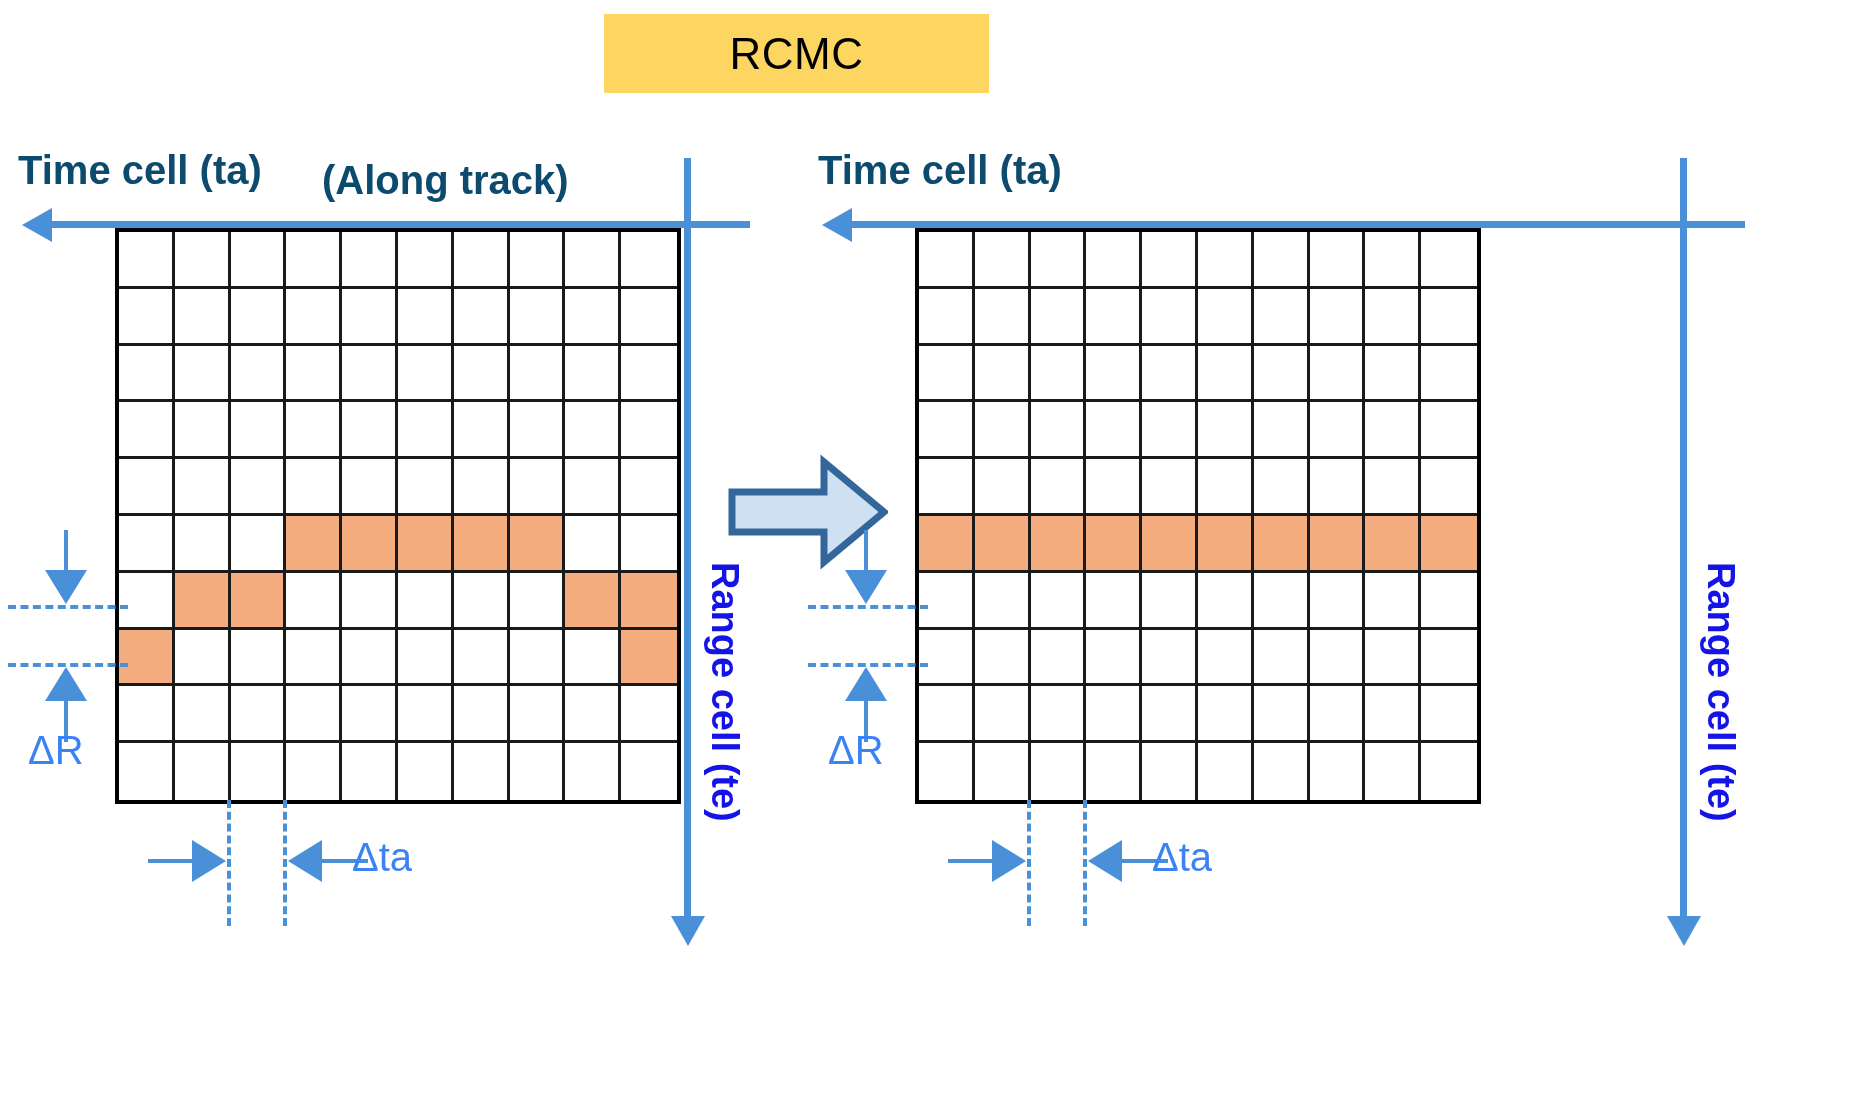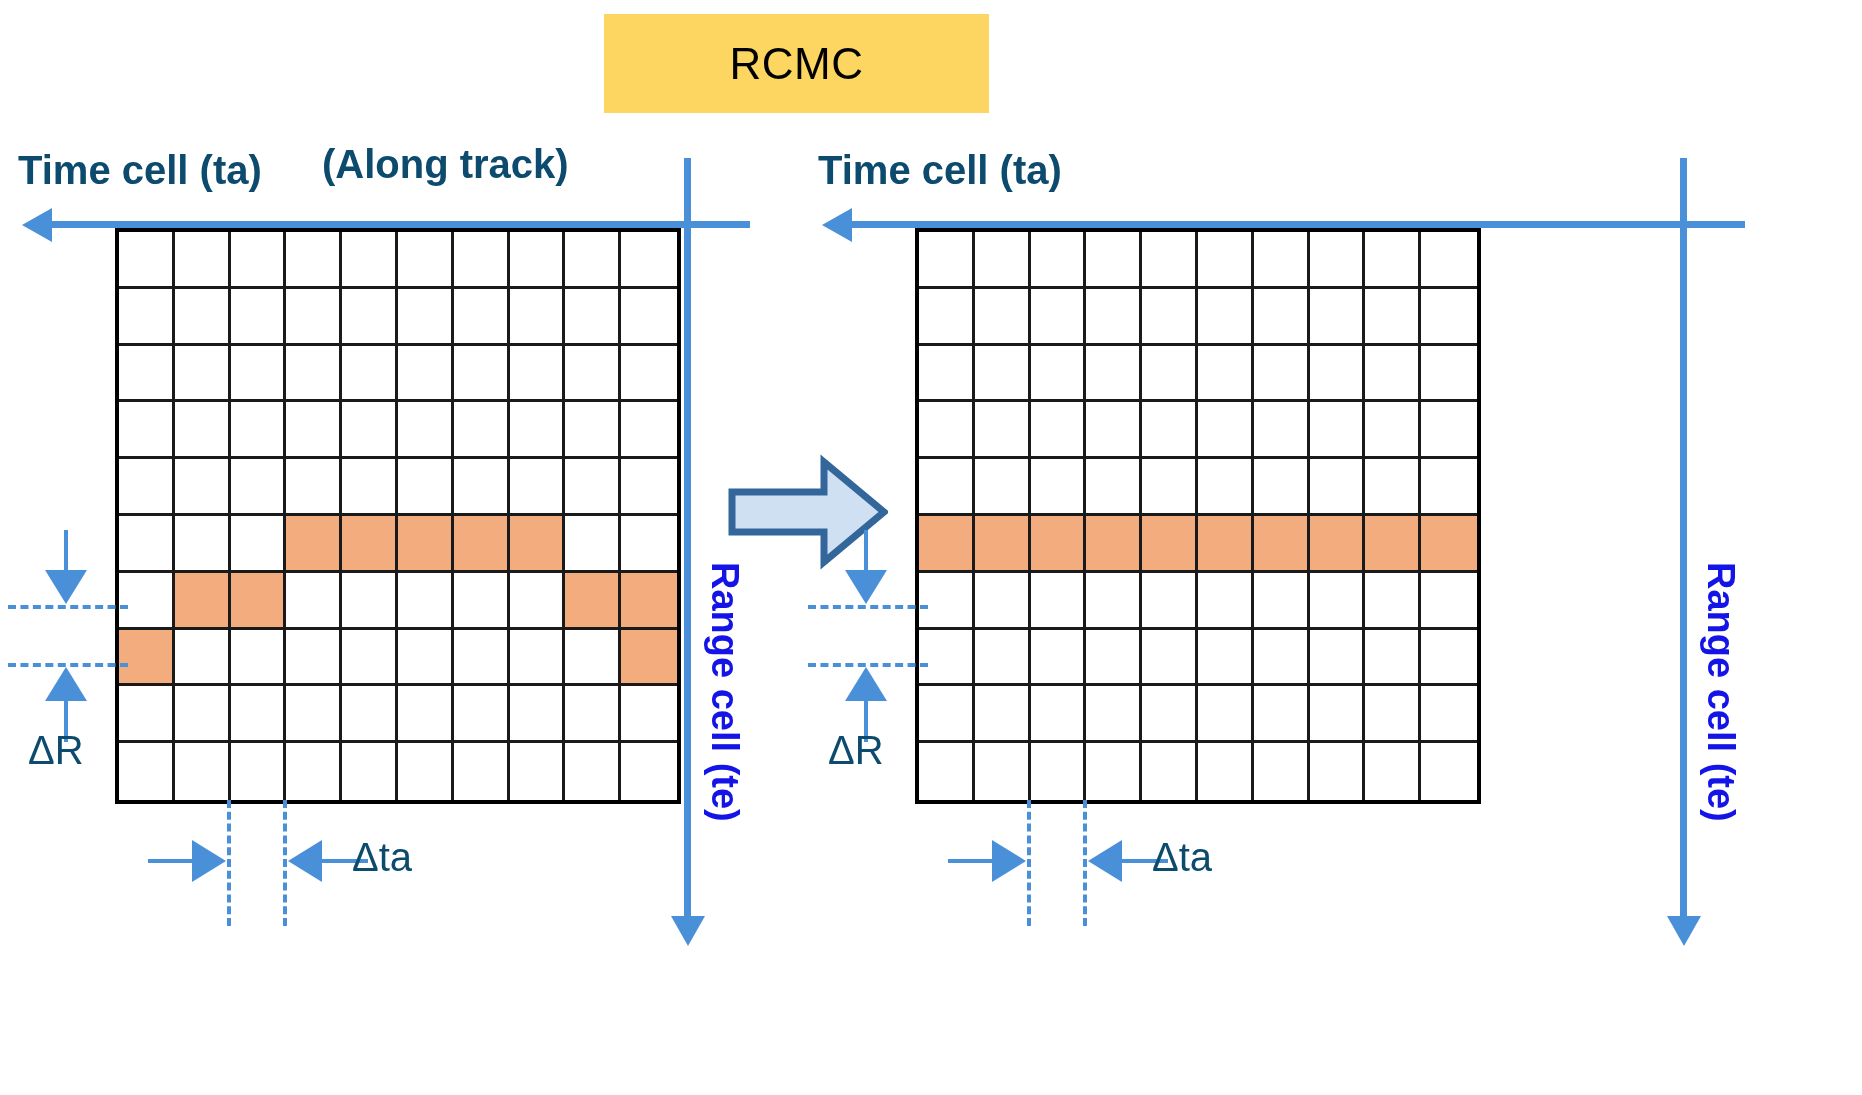--- a/index.html
+++ b/index.html
@@ -1,21 +1,21 @@
 <!DOCTYPE html>
 <html><head>
 <meta charset="utf-8">
 <style>
   html,body{margin:0;padding:0;background:#ffffff;}
   body{width:1862px;height:1095px;position:relative;overflow:hidden;
        font-family:"Liberation Sans","DejaVu Sans",sans-serif;}
   .abs{position:absolute;}
 
   
-  #title-box{left:604px;top:14px;width:385px;height:99px;background:#FCD660;
+  #title-box{left:604px;top:14px;width:385px;height:79px;background:#FCD660;
              display:flex;align-items:center;justify-content:center;}
   #title-text{font-size:44px;color:#000;letter-spacing:.5px;}
 
   
   .axis-label{color:#0c4a6e;font-size:40px;font-weight:bold;white-space:nowrap;}
   .vert-label{color:#1414E6;font-size:38px;font-weight:bold;white-space:nowrap;
               writing-mode:vertical-rl;text-orientation:mixed;line-height:1;}
 
   
   .hline{background:#4A90D9;height:7px;}
@@ -42,36 +42,36 @@
             border-right:21px solid transparent;border-top:34px solid #4A90D9;}
   .tri-up{width:0;height:0;border-left:21px solid transparent;
           border-right:21px solid transparent;border-bottom:34px solid #4A90D9;}
   .tri-right{width:0;height:0;border-top:21px solid transparent;
              border-bottom:21px solid transparent;border-left:34px solid #4A90D9;}
   .tri-left{width:0;height:0;border-top:21px solid transparent;
             border-bottom:21px solid transparent;border-right:34px solid #4A90D9;}
   .stem-v{background:#4A90D9;width:4px;}
   .stem-h{background:#4A90D9;height:4px;}
 
-  .delta-label{font-size:40px;color:#0c4a6e;white-space:nowrap;}
+  .delta-label{font-size:40px;color:#3b82f6;white-space:nowrap;}
 
   
   #transition-arrow{left:728px;top:452px;width:160px;height:120px;}
 </style>
 </head>
 <body>
 
 <div class="abs" id="title-box">
   <span id="title-text">RCMC</span>
 </div>
 
 <div class="abs" style="left:0;top:130px;width:760px;height:960px;">
 
   <div class="abs axis-label" style="left:18px;top:18px;">Time cell (ta)</div>
-  <div class="abs axis-label" style="left:322px;top:12px;">(Along track)</div>
+  <div class="abs axis-label" style="left:322px;top:28px;">(Along track)</div>
 
   <div class="abs harrow-left" style="left:22px;top:78px;"></div>
   <div class="abs hline" style="left:50px;top:91px;width:700px;"></div>
 
   <div class="abs vline" style="left:684px;top:28px;height:760px;"></div>
   <div class="abs varrow-down" style="left:671px;top:786px;"></div>
 
   <div class="abs vert-label" style="left:706px;top:432px;">Range cell (te)</div>
 
   <div class="abs grid" id="grid-left" style="left:115px;top:98px;width:558px;height:568px;

